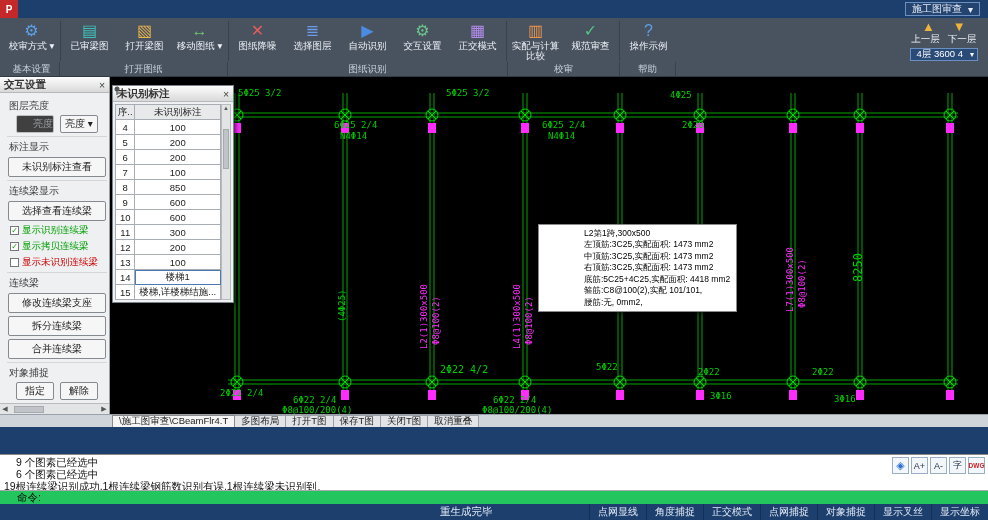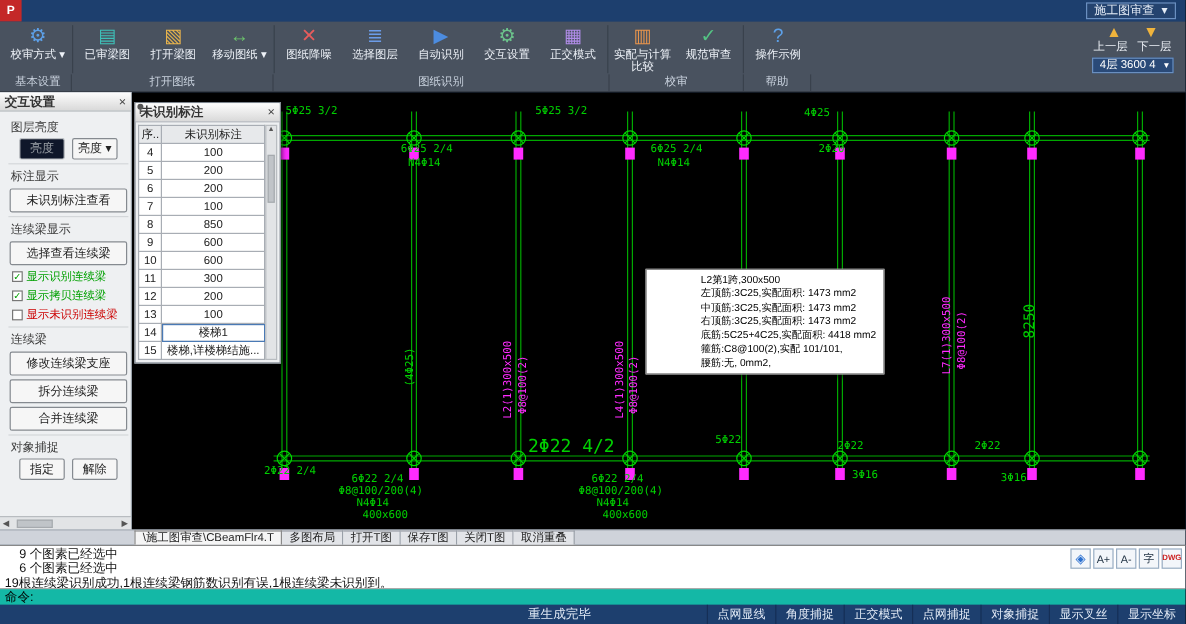--- a/index.html
+++ b/index.html
@@ -39,21 +39,21 @@
   .side-panel { width:110px; background:#eef0f2; border-right:1px solid #98a0a8; position:relative; font-size:10px; color:#222; }
   .phead { height:16px; background:linear-gradient(#fdfdfd,#d9d9d9); border-bottom:1px solid #b5b9bd; display:flex; align-items:center; font-size:10.5px; }
   .phead .ptitle { flex:1; padding-left:4px; font-weight:bold; color:#333; }
   .phead .pclose { width:14px; text-align:center; color:#444; cursor:default; }
   .psec { border-top:1px solid #d4d7da; margin:3px 2px 0 7px; padding-top:1px; }
   .psec:first-of-type { border-top:none; }
   .pseclabel { color:#3c3c3c; margin:2px 2px 2px 2px; font-size:10px; }
   .pbtn { display:block; width:98px; margin:3px auto; background:#f6f6f6; border:1px solid #858a90; border-radius:2px; font-size:10px; padding:2px 0; text-align:center; color:#222; cursor:default; }
   .pbtn-row { display:flex; justify-content:center; gap:6px; margin:2px 0; }
   .pbtn-sm { width:38px; background:#f6f6f6; border:1px solid #858a90; border-radius:2px; font-size:10px; padding:1px 0; text-align:center; cursor:default; }
-  .pbtn-sm.disabled { color:#9aa0a6; border-color:#bcc0c4; background:#0f172a; }
+  .pbtn-sm.disabled { color:#9aa0a6; border-color:#bcc0c4; background:#404040;text-align:right; }
   .chk-row { display:flex; align-items:center; gap:3px; margin:3px 3px; font-size:9.5px; }
   .chk-box { width:9px; height:9px; border:1px solid #777; background:#fff; font-size:8px; line-height:8px; text-align:center; flex:0 0 auto; }
   .hscroll { position:absolute; bottom:0; left:0; right:0; height:11px; background:#e2e4e6; border-top:1px solid #b8bcc0; display:flex; align-items:center; font-size:7px; color:#555; }
   .hscroll .thumb { flex:0 0 30px; height:7px; background:#c0c4c8; border:1px solid #a6aaae; margin-left:4px; }
   .hscroll .arr { width:10px; text-align:center; }
   .hscroll .arr:last-child { margin-left:auto; }
 
   
   .cad { flex:1; position:relative; background:#000; overflow:hidden; }
   .cad svg { position:absolute; left:0; top:0; }
@@ -74,29 +74,29 @@
 
   
   .tooltip { position:absolute; background:#ffffff; border:1px solid #8a8a8a; box-shadow:2px 2px 4px rgba(0,0,0,.55); padding:3px 6px; font-size:8.5px; color:#000; line-height:1.35; white-space:nowrap; z-index:5; }
 
   
   .draw-tabs { height:13px; background:#cfd3da; border-top:1px solid #9aa0a8; display:flex; align-items:stretch; font-size:9.5px; color:#222; }
   .dtab-path { margin-left:112px; background:#f5f5f5; border:1px solid #8a8a8a; border-bottom:none; padding:0 6px; display:flex; align-items:center; }
   .dtab { background:#e2e4e8; border:1px solid #9aa0a8; border-bottom:none; border-left:none; padding:0 6px; display:flex; align-items:center; cursor:default; }
 
   
-  .cmd-area { height:36px; background:#fff; border-top:1px solid #888; position:relative; overflow:hidden; }
+  .cmd-area { height:36px; background:#fff; border-top:1px solid #888; position:relative; overflow:hidden;margin-top:27px; }
   .cmd-msgs { font-size:10.5px; color:#111; line-height:12px; padding:1px 4px; }
   .cmd-line.indent { padding-left:12px; }
   .cmd-tools { position:absolute; right:3px; top:2px; display:flex; gap:2px; align-items:flex-start; }
   .ctool { width:17px; height:17px; border:1px solid #9aaec4; background:#f3f6fa; font-size:9px; display:flex; align-items:center; justify-content:center; color:#234; cursor:default; }
   .ctool.dwg { font-size:6.5px; font-weight:bold; color:#c22; }
   .ctool.blue { color:#2a6fd0; font-size:11px; }
 
-  .cmd-prompt { height:14px; background:#14b8a6; border-top:1px solid #aaa; display:flex; font-size:10.5px; padding-left:4px; color:#000; }
+  .cmd-prompt { height:14px; background:#22c55e; border-top:1px solid #aaa; display:flex; font-size:10.5px; padding-left:17px; color:#000; }
   .cmd-prompt input { flex:1; border:none; outline:none; font:inherit; background:transparent; height:12px; }
 
   
   .statusbar { height:16px; background:#1d3f6e; display:flex; align-items:center; color:#e2eaf5; }
   .status-msg { margin-left:440px; font-size:10.5px; }
   .status-toggles { margin-left:auto; display:flex; height:100%; }
   .stog { font-size:10px; padding:0 8px; display:flex; align-items:center; border-left:1px solid #152f56; cursor:default; }
 </style>
 </head>
 <body>
@@ -356,21 +356,21 @@
           <div class="cad-label rot" style="left: 228px; top: 245px; color: rgb(0, 208, 0); font-size: 9px;">(4Φ25)</div>
           <div class="cad-label rot" style="left: 310px; top: 272px; color: rgb(255, 43, 255); font-size: 9px;">L2(1)300x500</div>
           <div class="cad-label rot" style="left: 322px; top: 268px; color: rgb(255, 43, 255); font-size: 9px;">Φ8@100(2)</div>
           <div class="cad-label rot" style="left: 403px; top: 272px; color: rgb(255, 43, 255); font-size: 9px;">L4(1)300x500</div>
           <div class="cad-label rot" style="left: 415px; top: 268px; color: rgb(255, 43, 255); font-size: 9px;">Φ8@100(2)</div>
           <div class="cad-label rot" style="left: 498px; top: 235px; color: rgb(255, 43, 255); font-size: 9px;">L5(1)300x500</div>
           <div class="cad-label rot" style="left: 510px; top: 231px; color: rgb(255, 43, 255); font-size: 9px;">Φ8@100(2)</div>
           <div class="cad-label rot" style="left: 676px; top: 235px; color: rgb(255, 43, 255); font-size: 9px;">L7(1)300x500</div>
           <div class="cad-label rot" style="left: 688px; top: 231px; color: rgb(255, 43, 255); font-size: 9px;">Φ8@100(2)</div>
           <div class="cad-label rot" style="left: 742px; top: 205px; color: rgb(0, 208, 0); font-size: 12px;">8250</div>
-          <div class="cad-label" style="left: 330px; top: 288px; color: rgb(0, 208, 0); font-size: 15px;">2Φ22 4/2</div>
+          <div class="cad-label" style="left: 330px; top: 288px; color: rgb(0, 208, 0); font-size: 10px;">2Φ22 4/2</div>
           <div class="cad-label" style="left: 486px; top: 286px; color: rgb(0, 208, 0); font-size: 9px;">5Φ22</div>
           <div class="cad-label" style="left: 588px; top: 291px; color: rgb(0, 208, 0); font-size: 9px;">2Φ22</div>
           <div class="cad-label" style="left: 702px; top: 291px; color: rgb(0, 208, 0); font-size: 9px;">2Φ22</div>
           <div class="cad-label" style="left: 600px; top: 315px; color: rgb(0, 208, 0); font-size: 9px;">3Φ16</div>
           <div class="cad-label" style="left: 724px; top: 318px; color: rgb(0, 208, 0); font-size: 9px;">3Φ16</div>
           <div class="cad-label" style="left: 110px; top: 312px; color: rgb(0, 208, 0); font-size: 9px;">2Φ22 2/4</div>
           <div class="cad-label" style="left: 183px; top: 319px; color: rgb(0, 208, 0); font-size: 9px;">6Φ22 2/4</div>
           <div class="cad-label" style="left: 172px; top: 329px; color: rgb(0, 208, 0); font-size: 9px;">Φ8@100/200(4)</div>
           <div class="cad-label" style="left: 187px; top: 339px; color: rgb(0, 208, 0); font-size: 9px;">N4Φ14</div>
           <div class="cad-label" style="left: 192px; top: 349px; color: rgb(0, 208, 0); font-size: 9px;">400x600</div>

